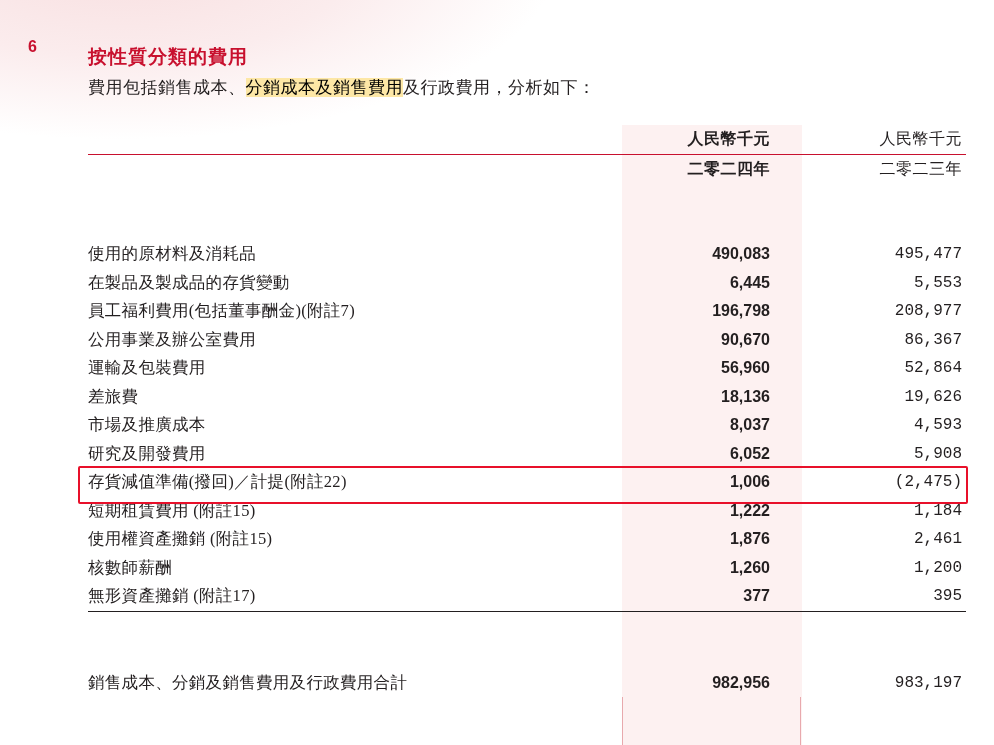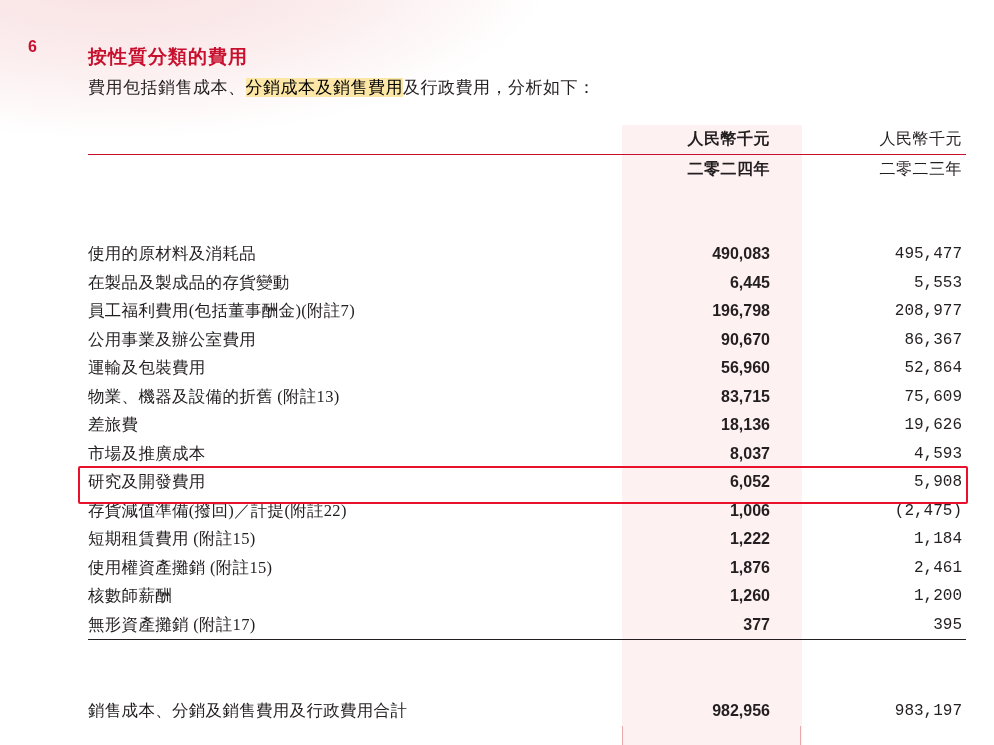--- a/index.html
+++ b/index.html
@@ -229,25 +229,20 @@
           <td class="c-label">公用事業及辦公室費用</td>
           <td class="c-cur">90,670</td>
           <td class="c-prev">86,367</td>
         </tr>
         <tr>
           <td class="c-label">運輸及包裝費用</td>
           <td class="c-cur">56,960</td>
           <td class="c-prev">52,864</td>
         </tr>
         <tr>
-          <td class="c-label">物業、機器及設備的折舊 (附註13)</td>
-          <td class="c-cur">83,715</td>
-          <td class="c-prev">75,609</td>
-        </tr>
-        <tr>
           <td class="c-label">差旅費</td>
           <td class="c-cur">18,136</td>
           <td class="c-prev">19,626</td>
         </tr>
         <tr>
           <td class="c-label">市場及推廣成本</td>
           <td class="c-cur">8,037</td>
           <td class="c-prev">4,593</td>
         </tr>
         <tr>

